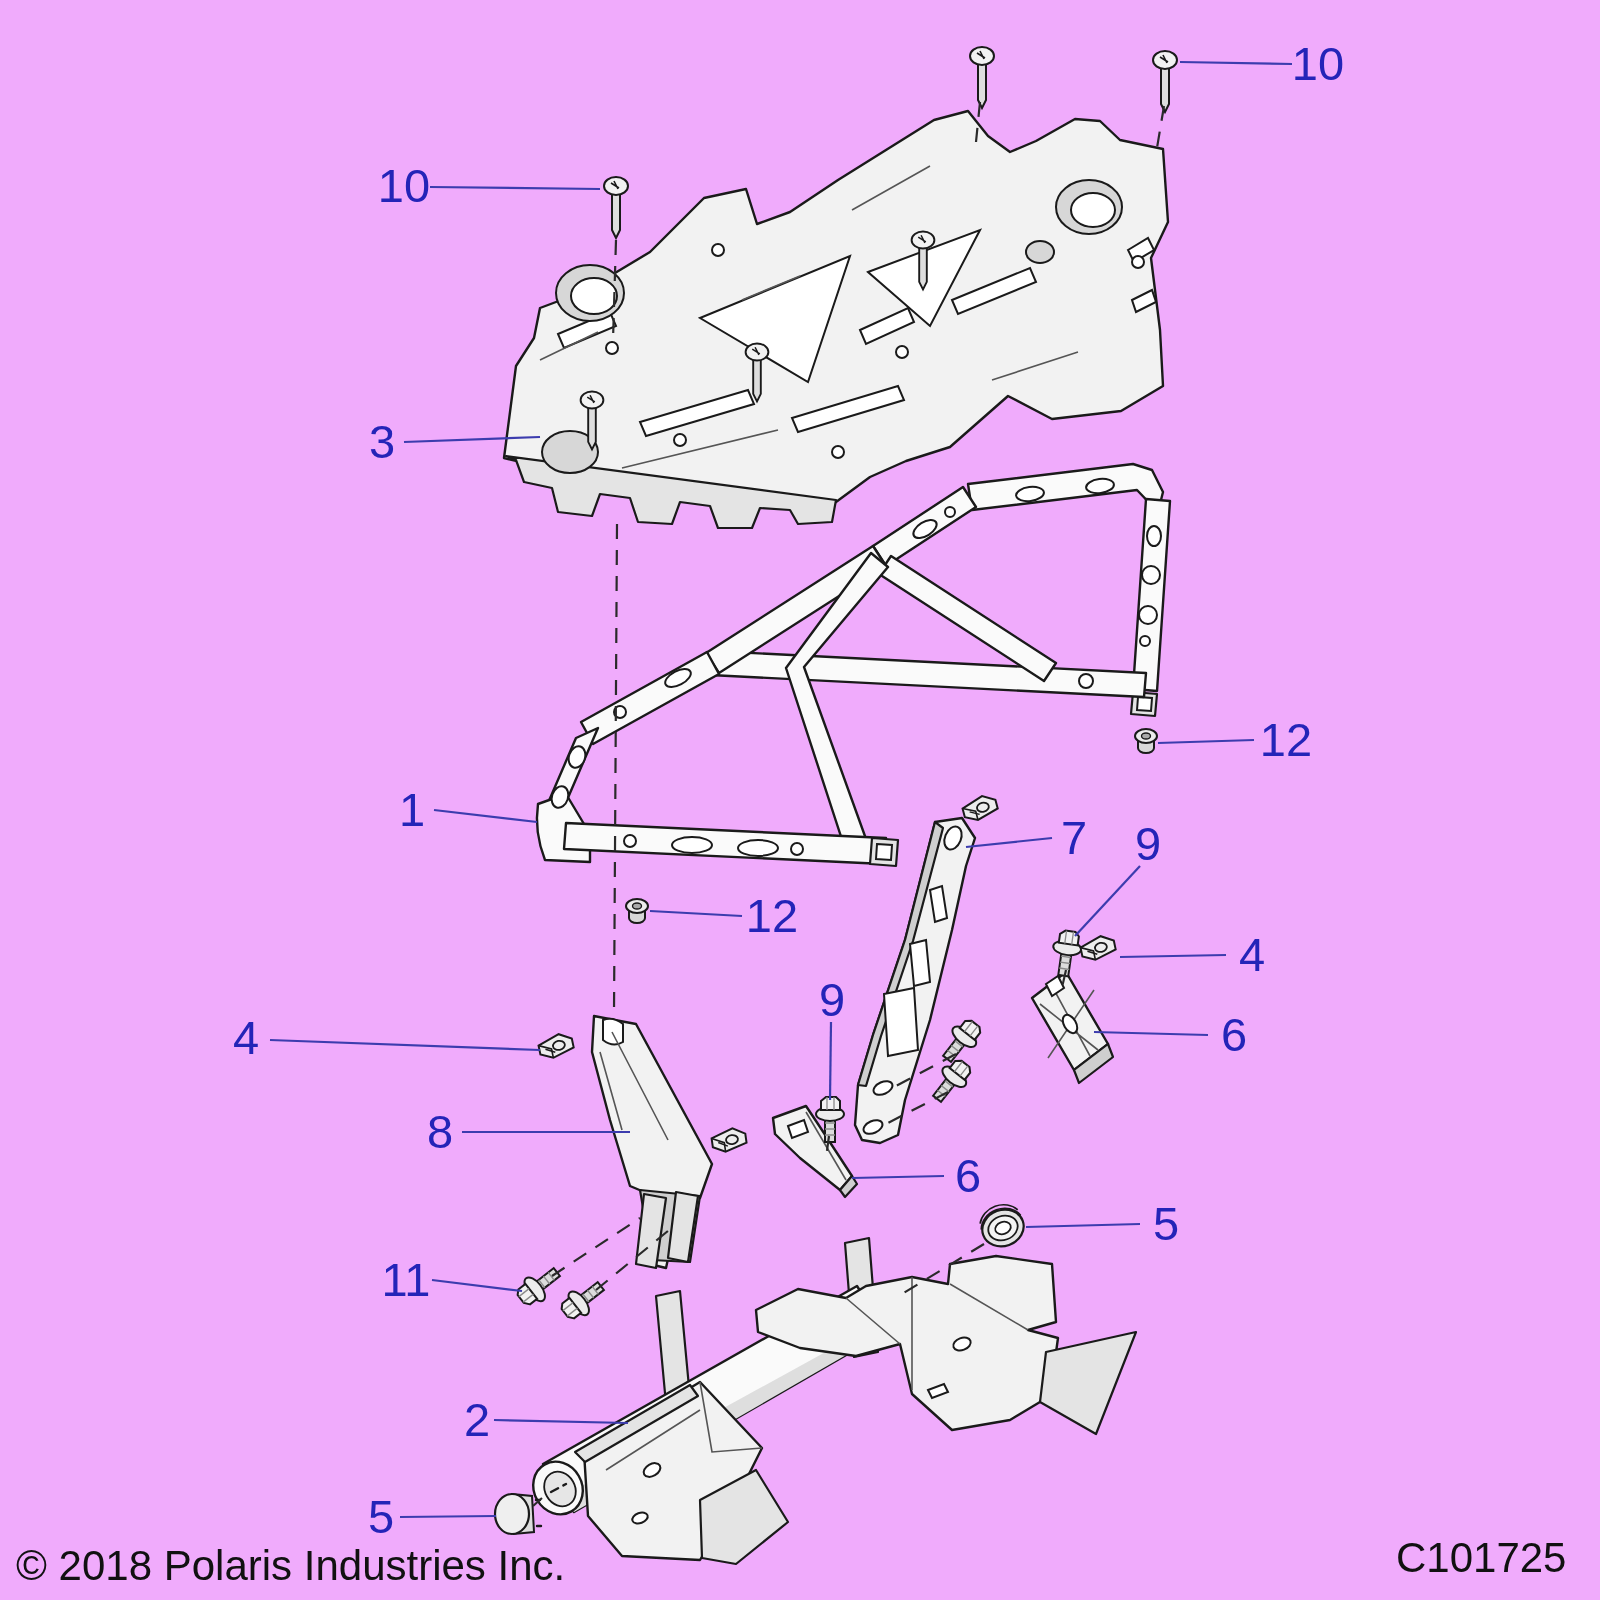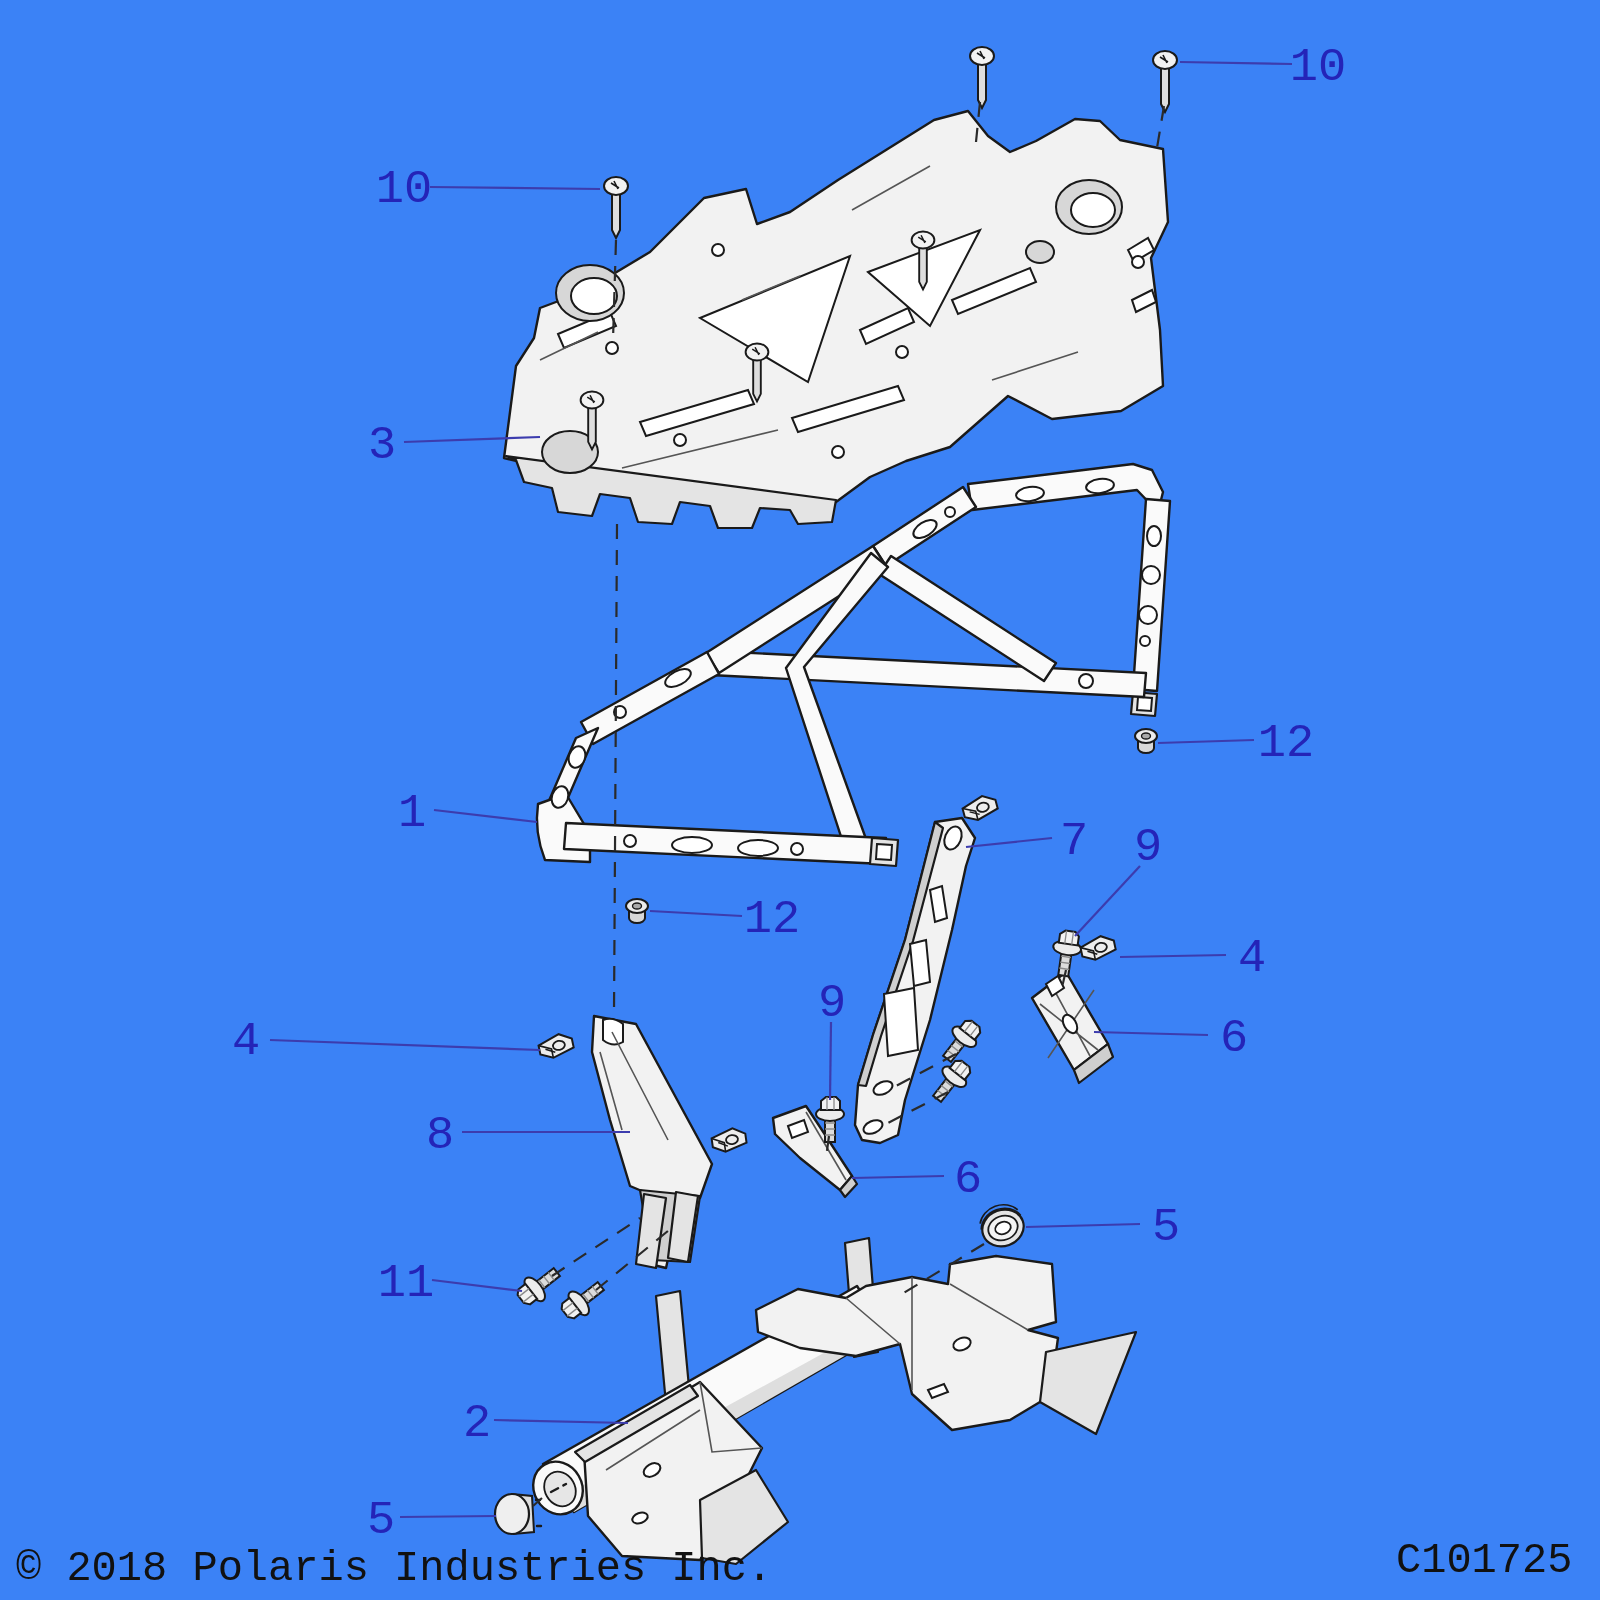--- a/index.html
+++ b/index.html
@@ -1,17 +1,17 @@
 <!DOCTYPE html>
 <html><head>
 <meta charset="utf-8">
 <style>
   html,body{margin:0;padding:0;background:#ffffff;}
-  .stage{position:relative;width:1600px;height:1600px;background:#3b82f6;overflow:hidden;
-         font-family:Liberation Mono, monospace;}
+  .stage{position:relative;width:1600px;height:1600px;background:#f0abfc;overflow:hidden;
+         font-family:Liberation Sans, sans-serif;}
   svg{display:block;}
   .ln{fill:none;stroke:#1a1a1a;stroke-width:2.4;stroke-linejoin:round;stroke-linecap:round;}
   .part{fill:#f2f2f2;stroke:#1a1a1a;stroke-width:2.4;stroke-linejoin:round;stroke-linecap:round;}
   .part-lt{fill:#fafafa;stroke:#1a1a1a;stroke-width:2.4;stroke-linejoin:round;}
   .part-md{fill:#e4e4e4;stroke:#1a1a1a;stroke-width:2.2;stroke-linejoin:round;}
   .part-dk{fill:#cfcfcf;stroke:#1a1a1a;stroke-width:2.2;stroke-linejoin:round;}
   .hole{fill:#ffffff;stroke:#1a1a1a;stroke-width:2;}
   .recess{fill:#d7d7d7;stroke:#1a1a1a;stroke-width:2;}
   .dash{fill:none;stroke:#2a2a2a;stroke-width:2.2;stroke-dasharray:15 11;stroke-linecap:butt;}
   .leader{fill:none;stroke:#3c3cae;stroke-width:2.2;}

